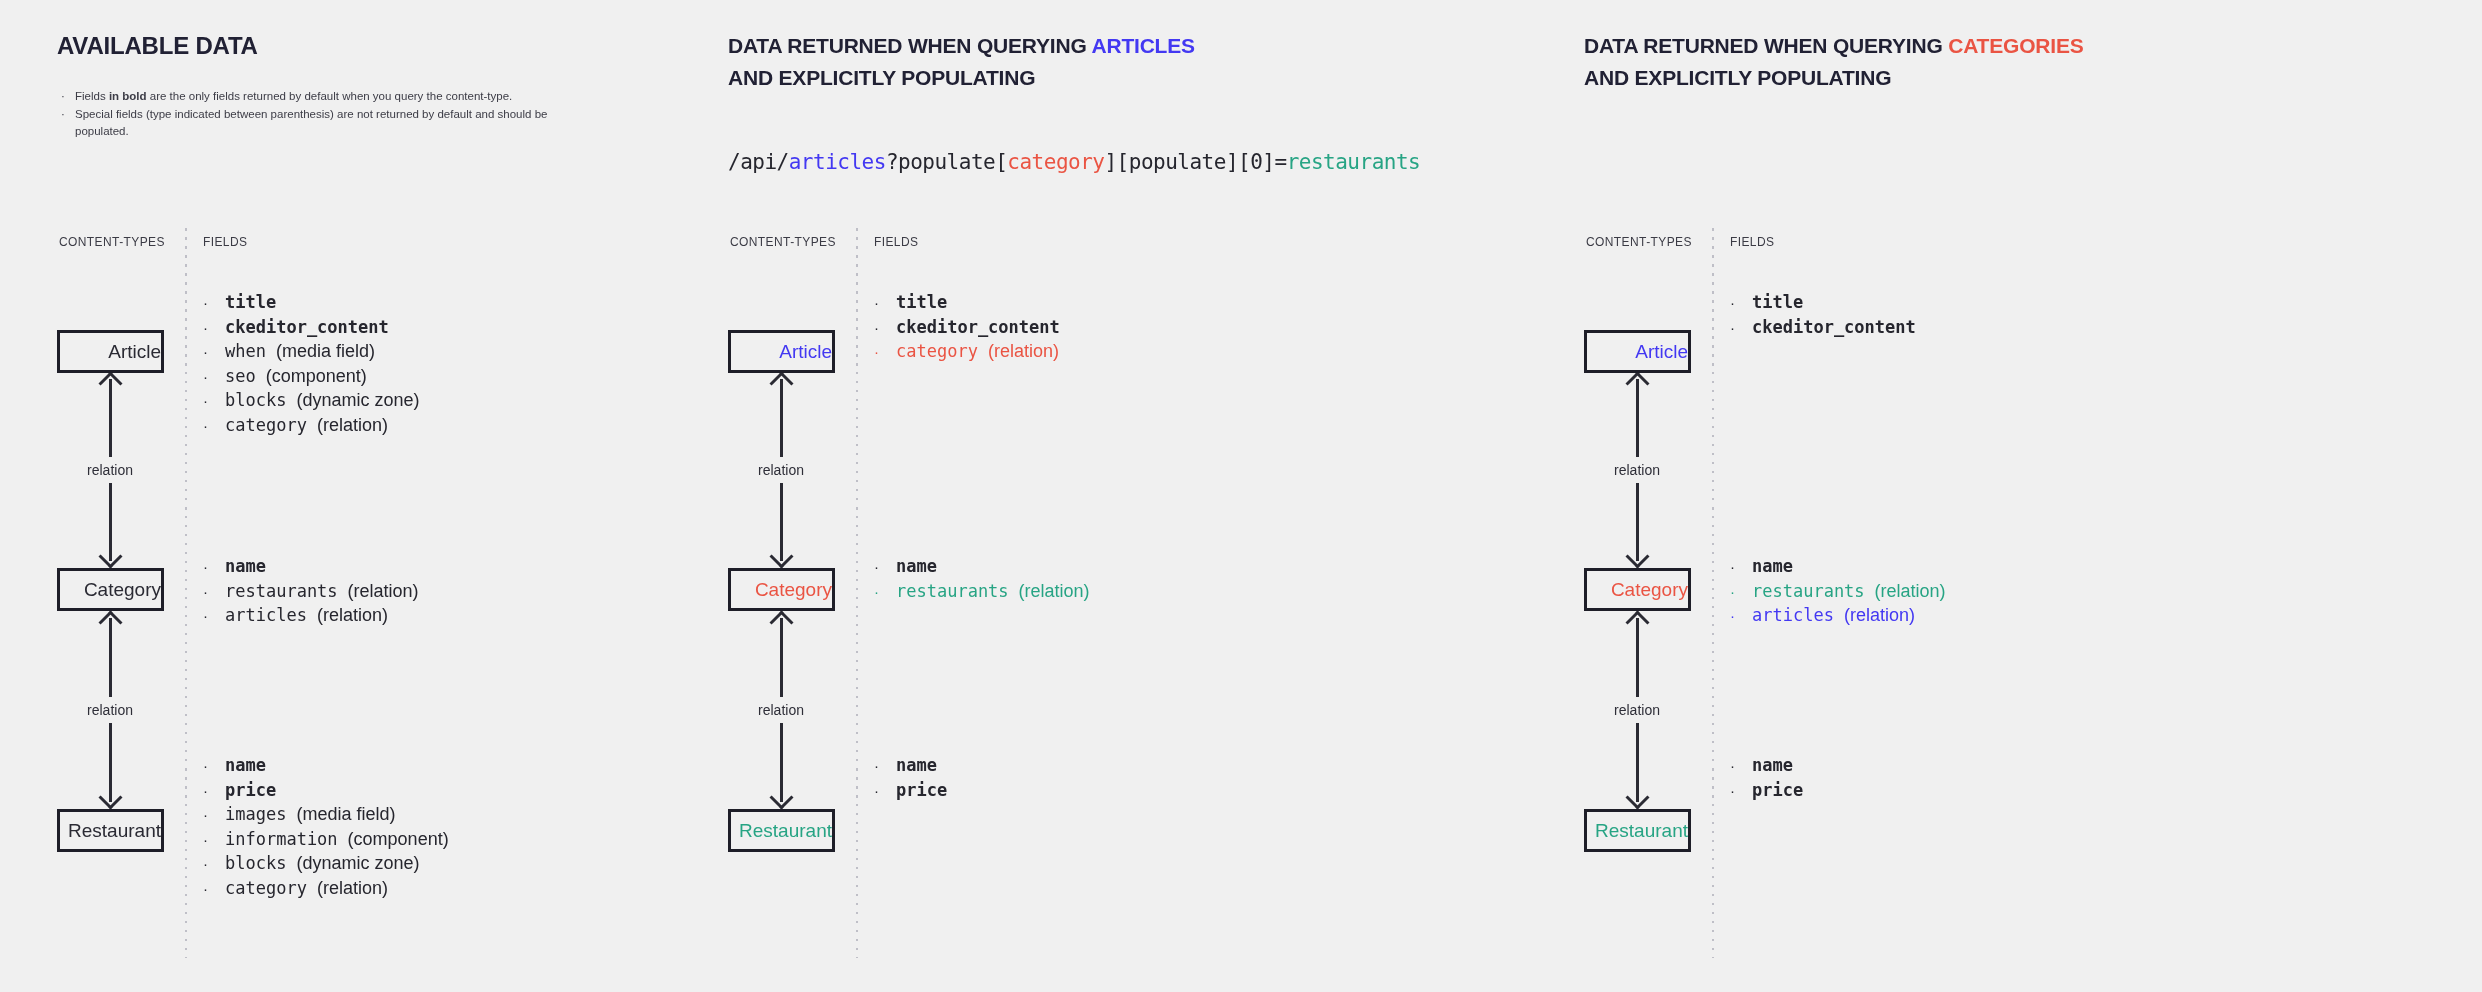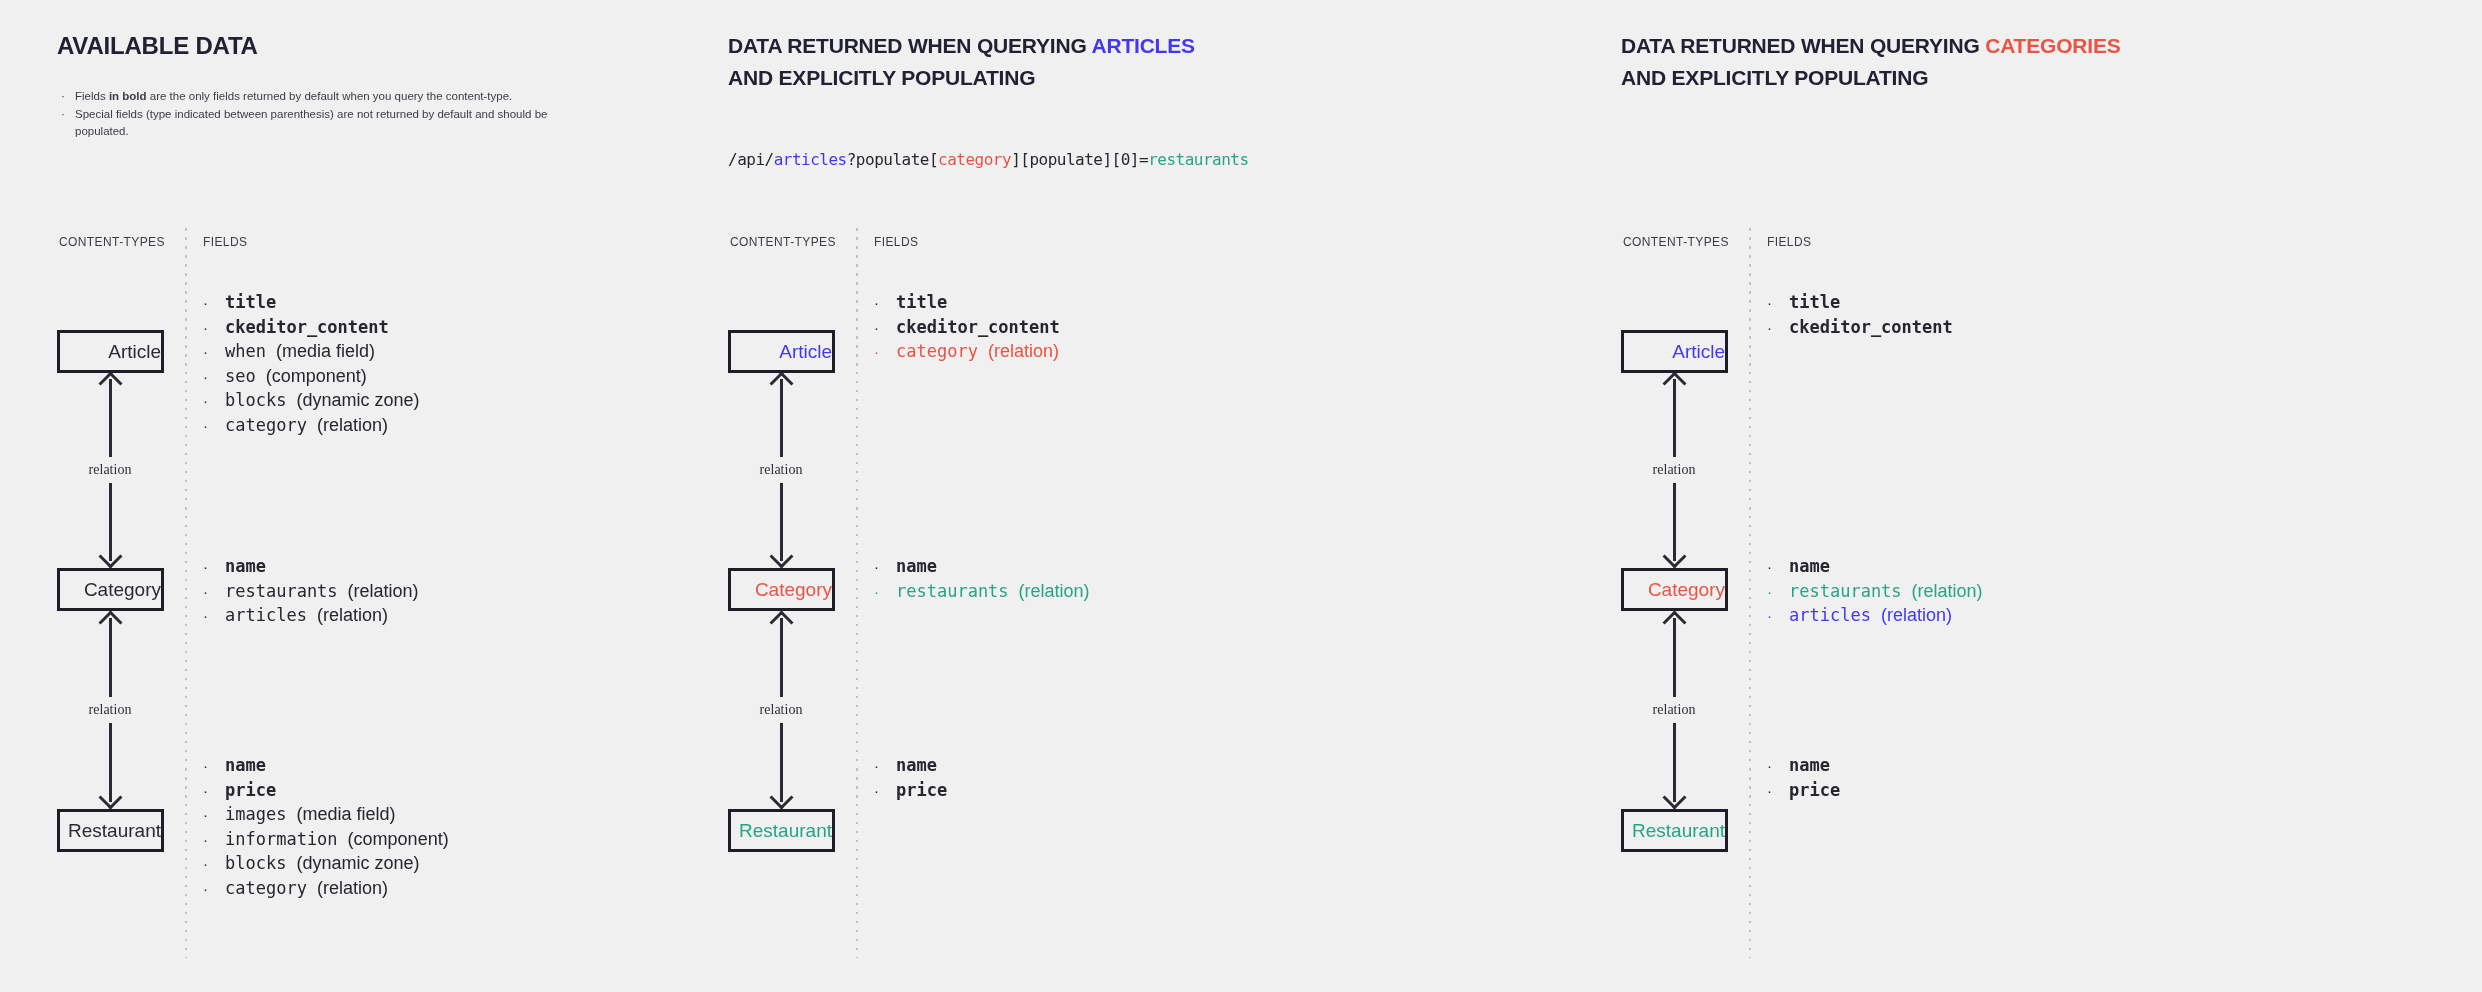--- a/index.html
+++ b/index.html
@@ -5,54 +5,54 @@
   * { margin:0; padding:0; box-sizing:border-box; }
   html,body { background:#ececec; }
   .canvas {
     position:relative; width:2482px; height:992px;
     background:#f0f0f0; overflow:hidden;
     font-family:"Liberation Sans", sans-serif; color:#212134;
   }
   .panel { position:absolute; top:0; height:100%; }
   .panel-1 { left:57px;  width:620px; }
   .panel-2 { left:728px; width:850px; }
-  .panel-3 { left:1621px;width:850px; }
+  .panel-3 { left:1584px;width:850px; }
 
   .panel-title { position:absolute; top:30px; left:0; font-weight:bold;
     font-size:21px; line-height:32px; letter-spacing:-0.2px; color:#212134; }
   .panel-1 .panel-title { font-size:24px; }
   .kw-blue { color:#4338f2; }
   .kw-red  { color:#ea5443; }
   .kw-teal { color:#27a484; }
 
   .notes { position:absolute; top:88px; left:4px; width:510px;
     font-size:11.5px; line-height:17.5px; color:#3c3c46; }
   .note-item { display:flex; }
   .note-bullet { width:14px; flex:none; text-align:left; }
 
   .code-line { position:absolute; top:150px; left:0; white-space:nowrap;
-    font-family:"DejaVu Sans Mono", monospace; font-size:16px;
+    font-family:"DejaVu Sans Mono", monospace; font-size:21px;
     letter-spacing:-0.5px; color:#26262e; }
 
   .col-label { position:absolute; font-size:12px; letter-spacing:0.4px;
     color:#3b3b45; top:235px; }
   .label-ct { left:2px; }
   .label-fields { left:146px; }
 
   .divider { position:absolute; left:128px; top:228px; height:730px; width:2px;
     background-image:repeating-linear-gradient(to bottom,#bfbfc7 0 2.5px,transparent 2.5px 9px); }
 
   .ct-box { position:absolute; left:0; width:107px; height:43px;
     border:3px solid #1e1e28; background:#f0f0f0; display:flex;
     align-items:center; justify-content:flex-end; font-size:19px; color:#2a2a33; z-index:2; }
   .box-article    { top:330px; }
   .box-category   { top:568px; }
   .box-restaurant { top:809px; }
 
-  .arrow { position:absolute; left:0; width:107px; z-index:1;font-family:Liberation Serif, serif; }
+  .arrow { position:absolute; left:0; width:107px; z-index:1; }
   .arrow-1 { top:375px; height:190px; }
   .arrow-2 { top:614px; height:192px; }
   .arrow-line { position:absolute; left:52px; top:4px; bottom:4px; width:2.5px; background:#2a2a33; }
   .chevron { position:absolute; width:17px; height:17px; left:45px; }
   .chevron.up   { top:0;    border-top:3px solid #2a2a33;  border-left:3px solid #2a2a33;  transform:rotate(45deg); }
   .chevron.down { bottom:0; border-right:3px solid #2a2a33; border-bottom:3px solid #2a2a33; transform:rotate(45deg); }
   .relation-label { position:absolute; top:50%; left:53px;
     transform:translate(-50%,-50%); background:#f0f0f0; padding:5px 7px;
     font-size:14px; color:#2e2e38; }
 

